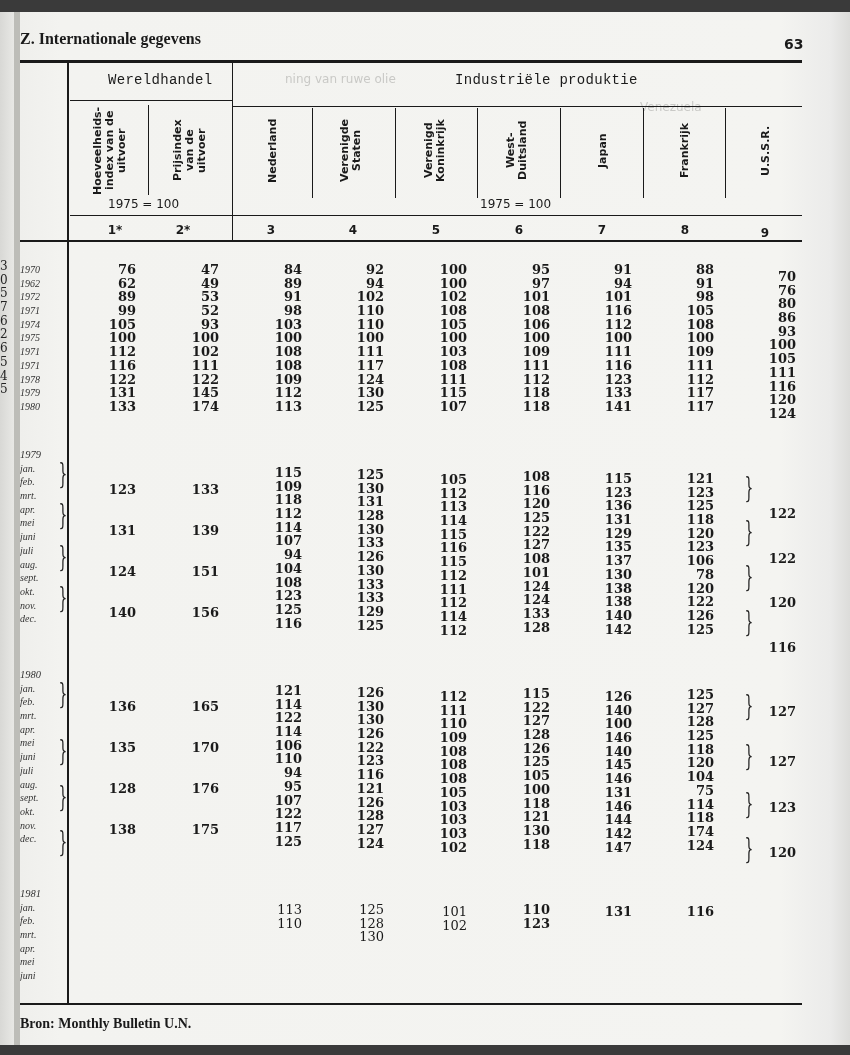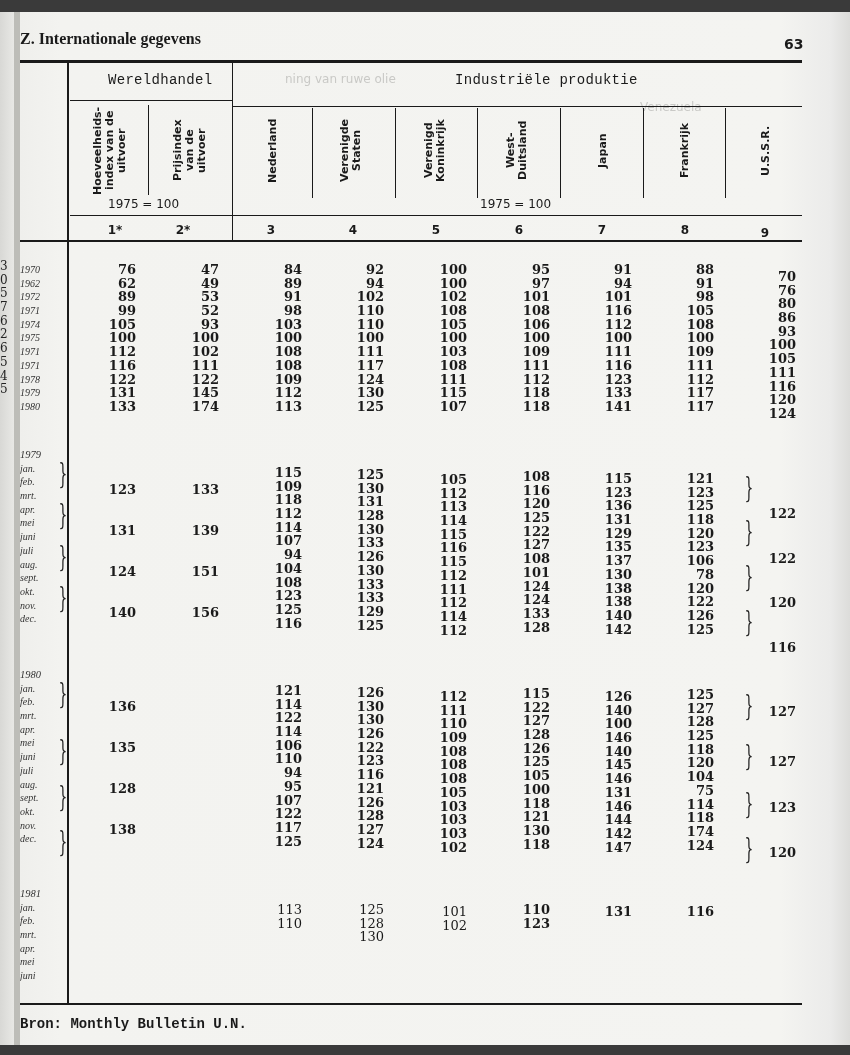--- a/index.html
+++ b/index.html
@@ -36,21 +36,21 @@
 
   .rowlabel { position:absolute; left:20px; width:66px; font-family:"Liberation Serif",serif; font-style:italic; font-size:10px; line-height:13.7px; color:#333; }
   .rowlabel div { height:13.7px; white-space:nowrap; overflow:hidden; }
   .rowlabel .year { font-size:10.5px; }
 
   .col { position:absolute; width:44px; text-align:right; font-family:"DejaVu Serif",serif; font-size:13px; line-height:13.7px; }
   .col div { height:13.7px; }
   .col.bold { font-weight:bold; }
 
   .brace { position:absolute; font-family:"DejaVu Serif",serif; font-size:28px; line-height:28px; color:#222; transform: scaleX(0.5); }
-  .source { position:absolute; left:20px; top:1016px; font-family:Liberation Mono, monospace; font-weight:bold; font-size:14px; }
+  .source { position:absolute; left:20px; top:1016px; font-family:Liberation Serif, serif; font-weight:bold; font-size:14px; }
   .ghost { position:absolute; color:#c9c9c6; font-family:"DejaVu Sans",sans-serif; font-size:12px; }
 </style>
 </head>
 <body>
 
 <div class="page">
   <div class="top-strip"></div>
   <div class="spine"></div>
 
   <div class="header-title">Z. Internationale gegevens</div>
@@ -413,20 +413,32 @@
       <div></div>
       <div></div>
     <div style="height:13.7px">135</div>
       <div></div>
       <div></div>
     <div>128</div>
       <div></div>
       <div></div>
     <div>138</div>
   </div>
+  <div class="col bold" style="left:175px;top:700px;">
+    <div>165</div>
+      <div></div>
+      <div></div>
+    <div>170</div>
+      <div></div>
+      <div></div>
+    <div>176</div>
+      <div></div>
+      <div></div>
+    <div>175</div>
+  </div>
   <div class="col bold" style="left:258px;top:684px;">
     <div>121</div>
       <div>114</div>
       <div>122</div>
       <div>114</div>
       <div>106</div>
       <div>110</div>
       <div>94</div>
       <div>95</div>
       <div>107</div>

